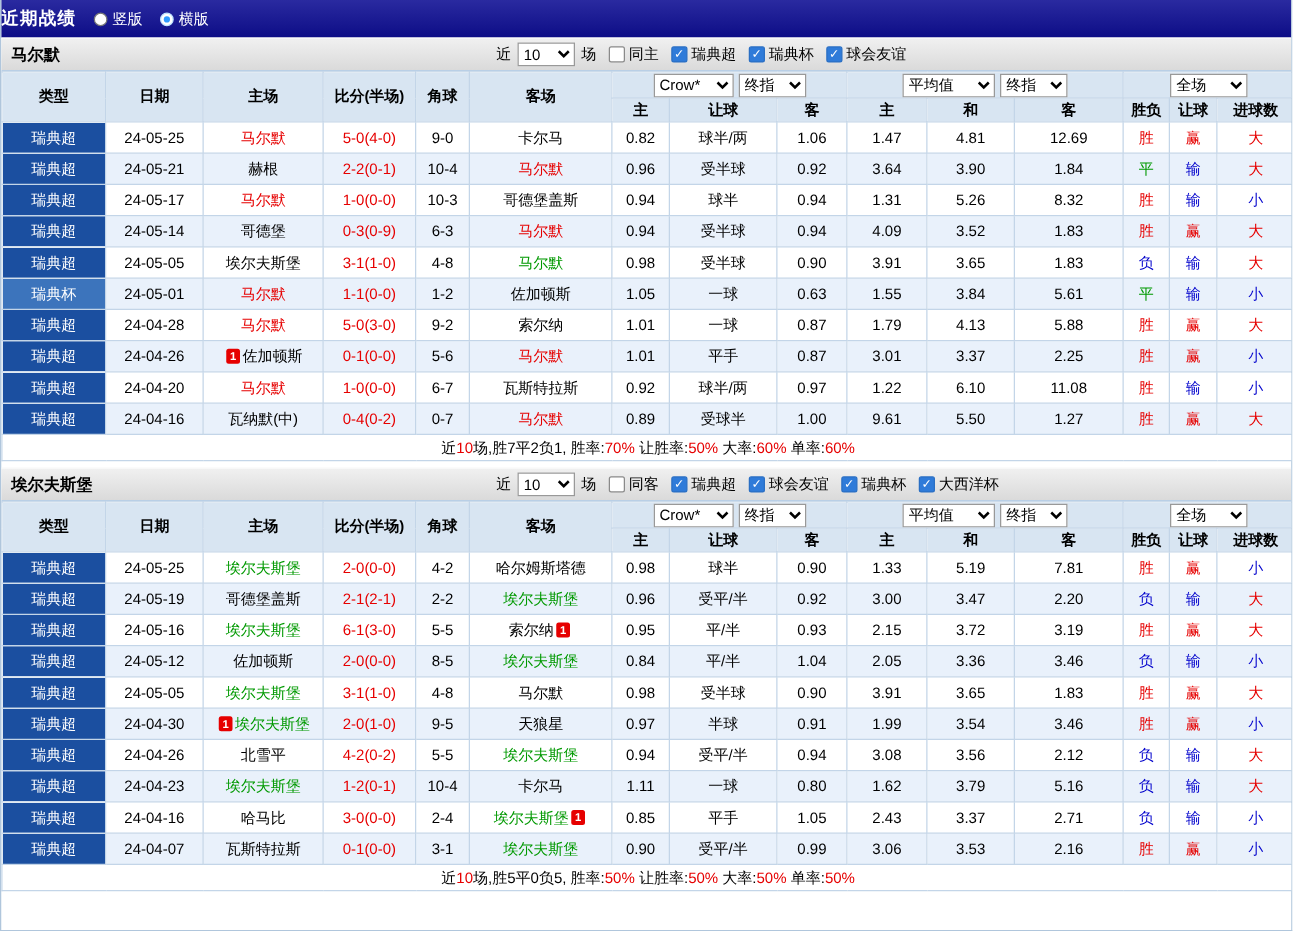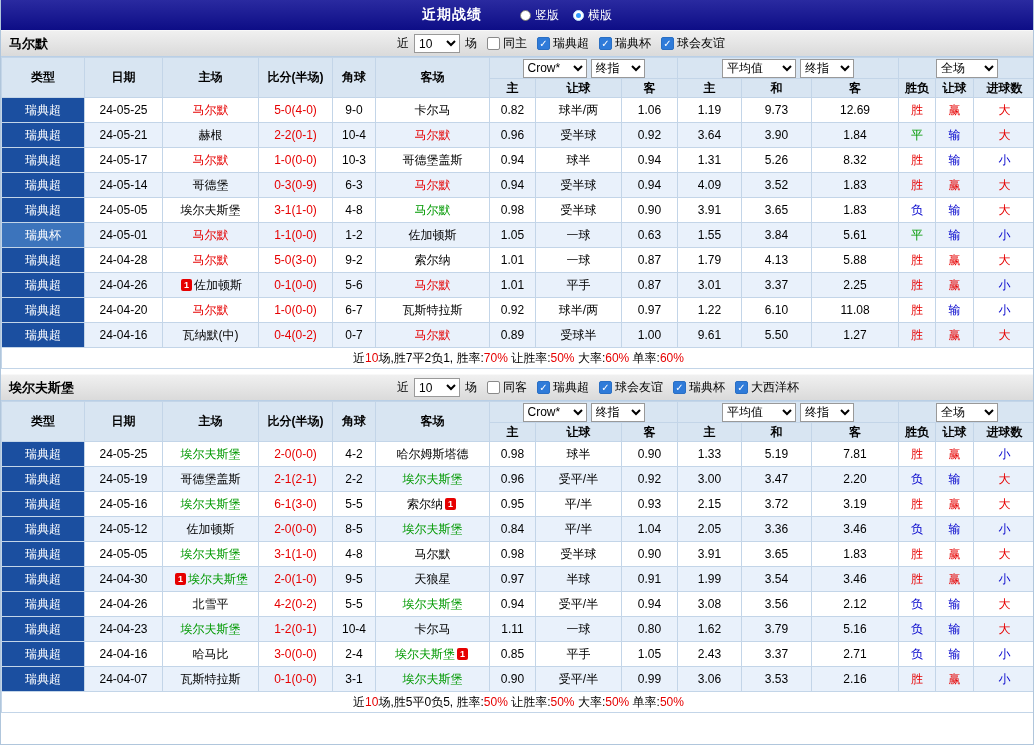--- a/index.html
+++ b/index.html
@@ -1,20 +1,20 @@
 <!DOCTYPE html>
 <html><head>
 <meta charset="utf-8">
 <style>
   * { box-sizing: border-box; }
   body { margin:0; background:#fff; font-family:"Liberation Sans","DejaVu Sans",sans-serif; font-size:12px; color:#000; }
   .page { width:1034px; height:745px; overflow:hidden; background:#fff; border-left:1px solid #b0c6dc; border-right:1px solid #b0c6dc; border-bottom:1px solid #b0c6dc; }
 
   
-  .topbar { height:30px; background:linear-gradient(#2a2aa0,#0d0d86); display:flex; align-items:center; justify-content:center; color:#fff;gap:24px; }
+  .topbar { height:30px; background:linear-gradient(#2a2aa0,#0d0d86); display:flex; align-items:center; justify-content:flex-start; color:#fff; }
   .tb-title { font-weight:bold; font-size:14px; letter-spacing:1px; }
   .rlabel { display:inline-flex; align-items:center; gap:4px; font-size:12px; margin-left:14px; cursor:pointer;font-family:Liberation Mono, monospace; }
   .radio { width:11px; height:11px; border-radius:50%; background:#fff; border:1px solid #777; display:inline-block; position:relative; }
   .radio.on { border-color:#bfe3ff; }
   .radio.on::after { content:''; position:absolute; left:2px; top:2px; width:5px; height:5px; border-radius:50%; background:#2f9bff; }
 
   
   .section + .section { margin-top:5px; }
   .sbar { height:27px; background:linear-gradient(#f0f0f0,#dadada); border-top:1px solid #f8f8f8; border-bottom:1px solid #b9cfe6; display:flex; align-items:center; position:relative; }
   .tname { font-size:13px; font-weight:bold; margin-left:8px; }
@@ -129,22 +129,22 @@
       <tr class="drow">
     <td class="lg sup">瑞典超</td>
     <td>24-05-25</td>
     <td><span class="c-red">马尔默</span></td>
     <td class="c-red">5-0(4-0)</td>
     <td>9-0</td>
     <td><span class="">卡尔马</span></td>
     <td>0.82</td>
     <td>球半/两</td>
     <td>1.06</td>
-    <td>1.19</td>
-    <td>9.73</td>
+    <td>1.47</td>
+    <td>4.81</td>
     <td>12.69</td>
     <td class="c-red">胜</td>
     <td class="c-red">赢</td>
     <td class="c-red">大</td>
   </tr>
             <tr class="drow alt">
     <td class="lg sup">瑞典超</td>
     <td>24-05-21</td>
     <td><span class="">赫根</span></td>
     <td class="c-red">2-2(0-1)</td>

